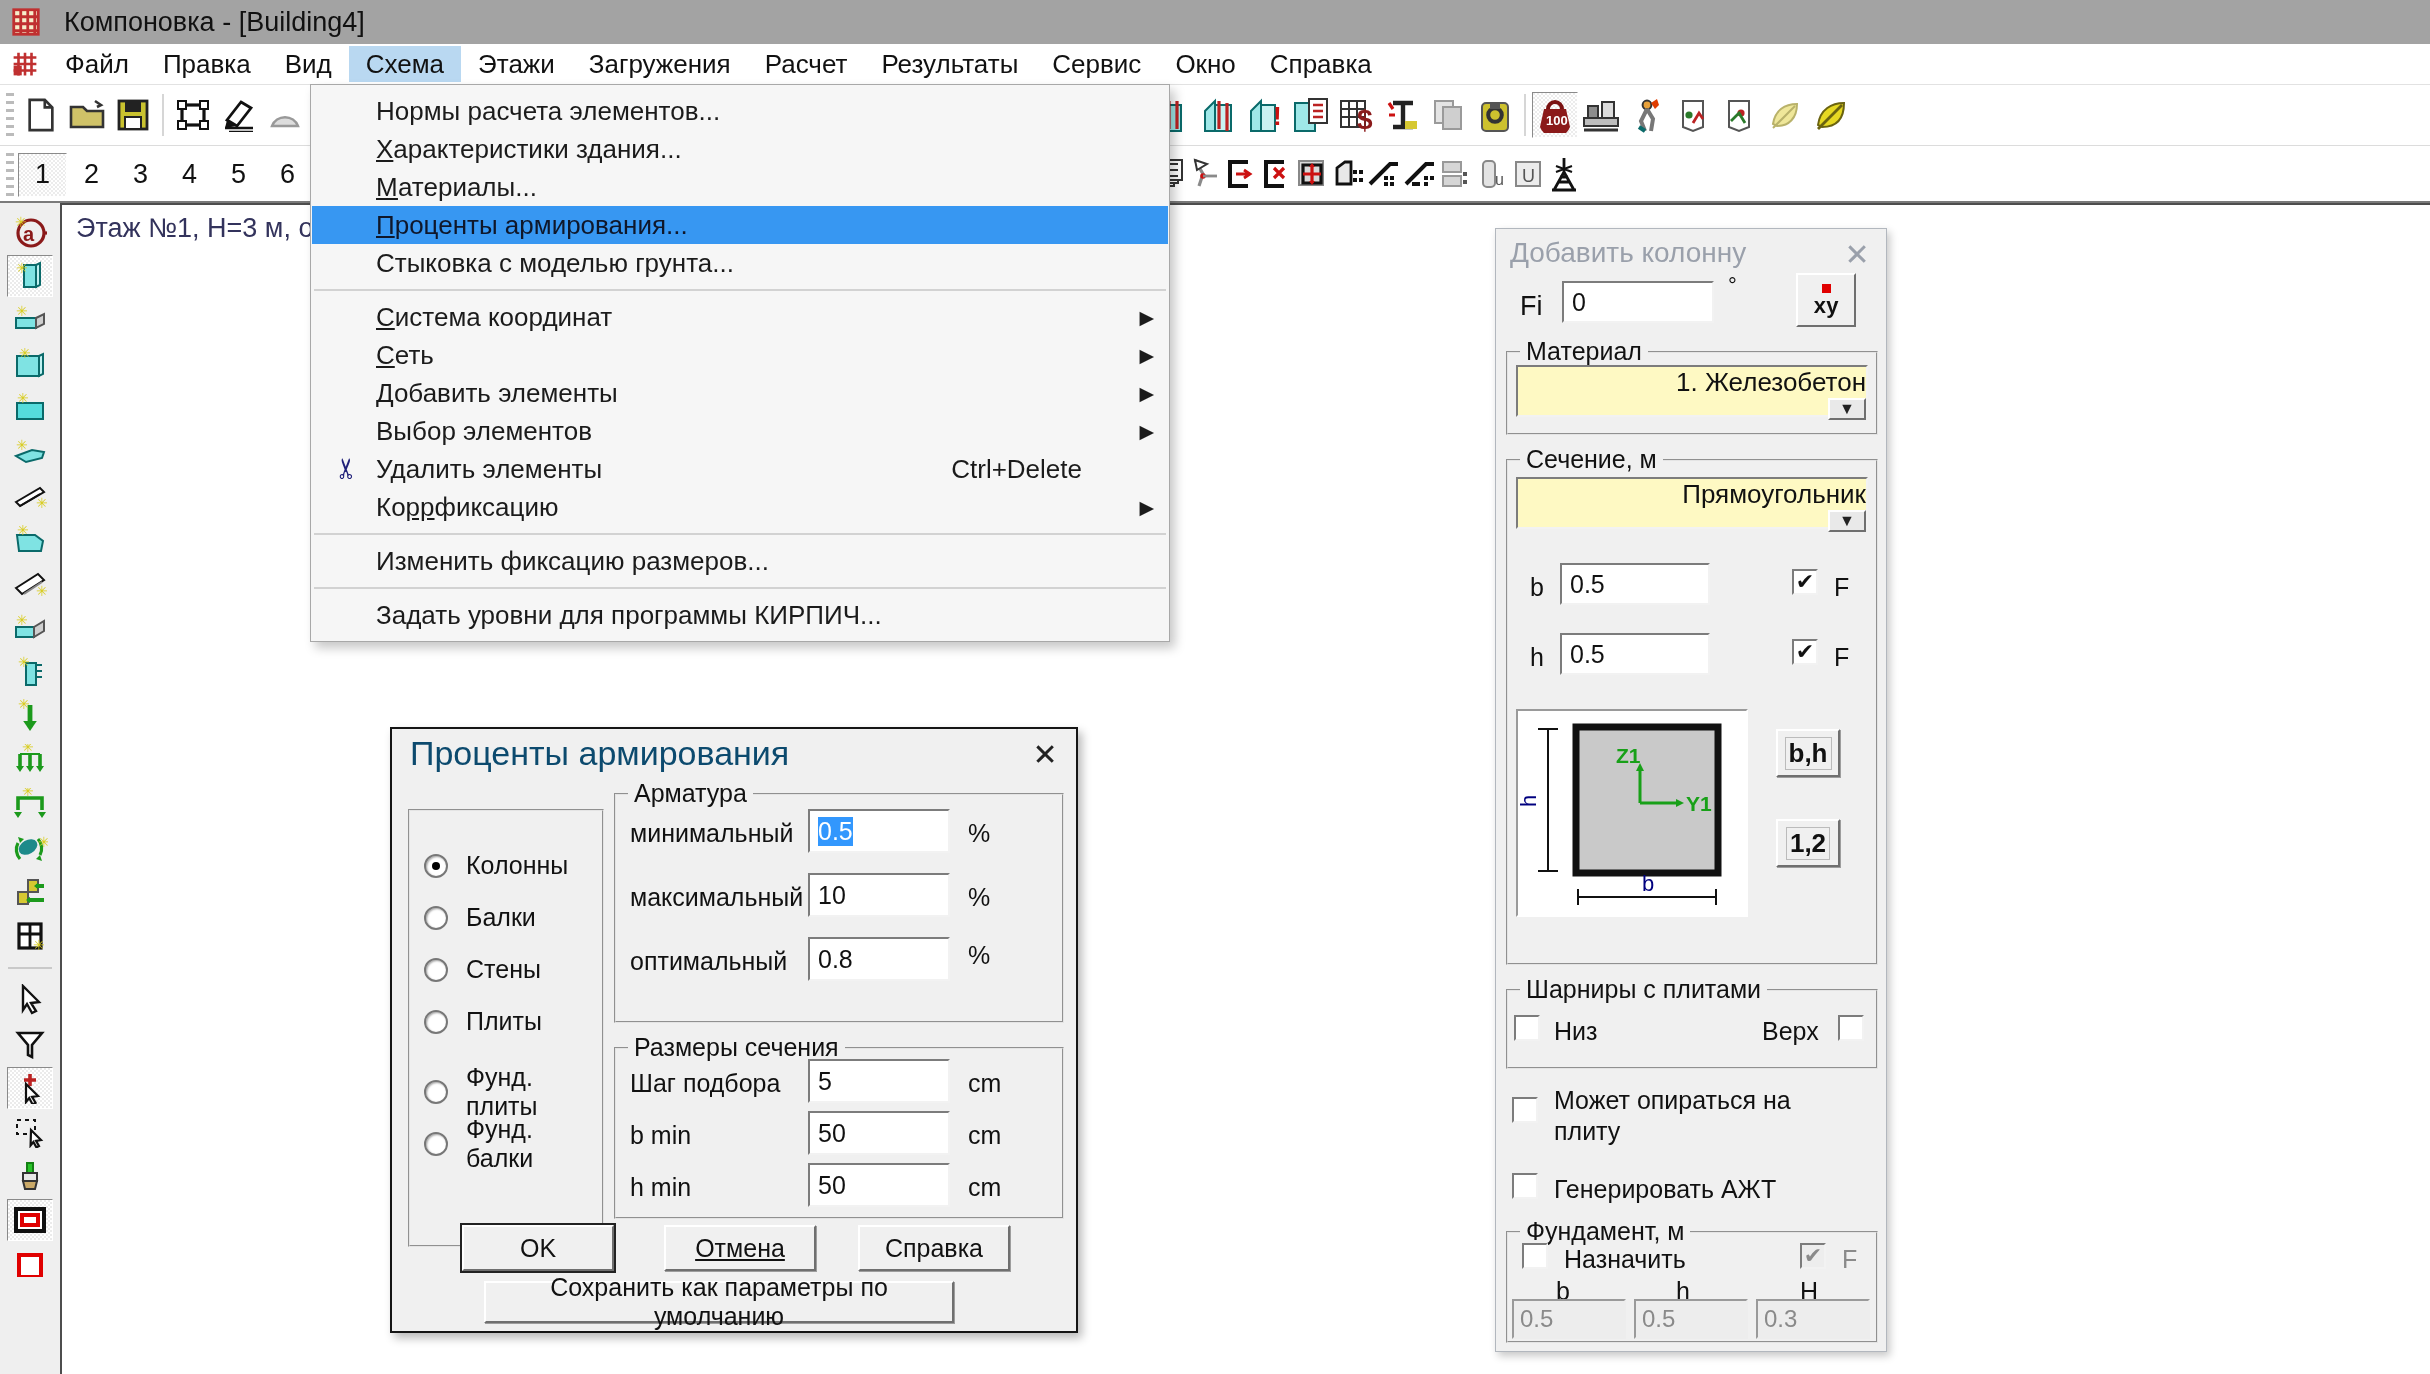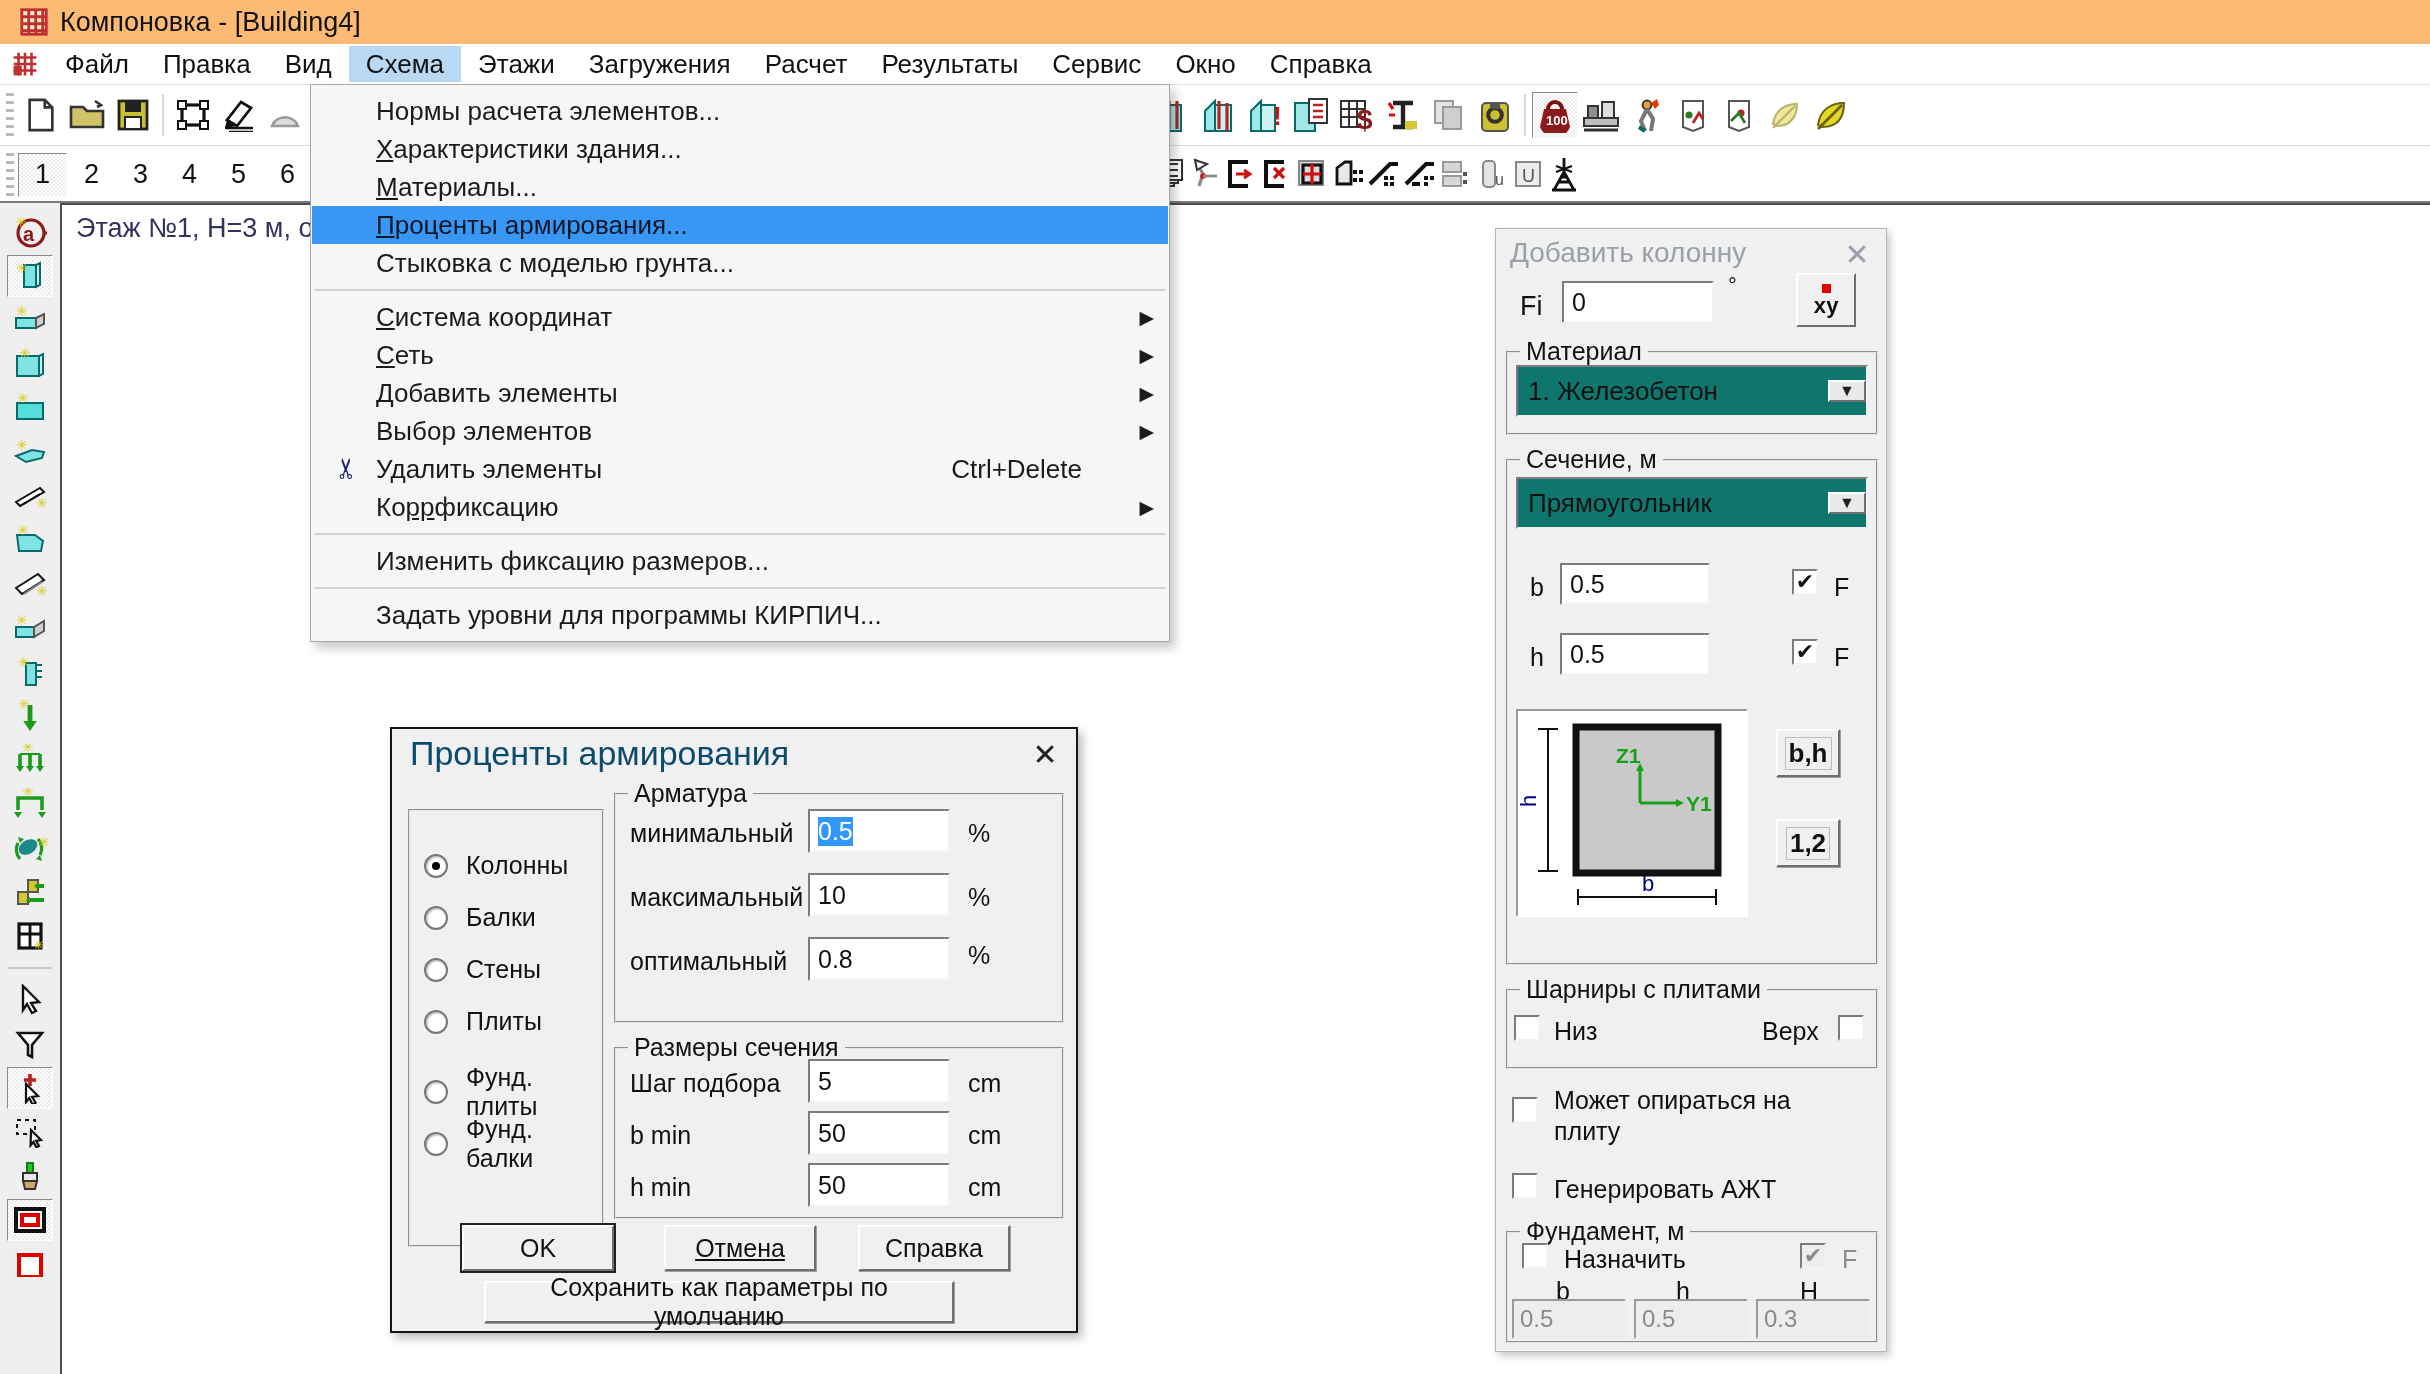--- a/index.html
+++ b/index.html
@@ -1,22 +1,22 @@
 <!DOCTYPE html>
 <html><head>
 <meta charset="utf-8">
 <style>
   * { margin:0; padding:0; box-sizing:border-box; }
   html,body { width:2430px; height:1374px; overflow:hidden; }
   body { font-family:"Liberation Sans","DejaVu Sans",sans-serif; background:#f0f0f0; color:#111; }
   .app { position:relative; width:2430px; height:1374px; background:#f0f0f0; }
 
   
-  .titlebar { position:absolute; left:0; top:0; width:2430px; height:44px; background:#fdba74;
-              display:flex; align-items:center; gap:12px; padding-left:20px; font-size:27px; }
+  .titlebar { position:absolute; left:0; top:0; width:2430px; height:44px; background:#a3a3a3;
+              display:flex; align-items:center; gap:24px; padding-left:12px; font-size:27px; }
   .menubar { position:absolute; left:0; top:44px; width:2430px; height:40px; background:#fff;
              display:flex; align-items:center; font-size:26px; }
   .menubar .appico { margin:0 10px 0 12px; }
   .mb { padding:3px 17px; height:36px; display:flex; align-items:center; }
   .mb.on { background:#b9d8f1; }
   .toolband { position:absolute; left:0; top:84px; width:2430px; height:119px; background:#fff;
               border-top:1px solid #e2e2e2; border-bottom:2px solid #7a7a7a; }
   .trow1 { position:absolute; left:0; top:0; width:2430px; height:61px; border-bottom:1px solid #dcdcdc;
            display:flex; align-items:center; }
   .trow2 { position:absolute; left:0; top:62px; width:2430px; height:55px; display:flex; align-items:center; }
@@ -68,21 +68,21 @@
   .cb.on .mark { display:block; }
   .cb.disabled { background:#ededed; color:#8a8a8a; }
   .radio { width:24px; height:24px; border-radius:50%; background:#fff; border:2px solid #777;
            box-shadow:inset 1px 1px 2px rgba(0,0,0,.35); position:relative; flex:0 0 auto; }
   .radio .mark { display:none; position:absolute; left:6px; top:6px; width:8px; height:8px; border-radius:50%; background:#000; }
   .radio.on .mark { display:block; }
   .btn { display:flex; align-items:center; justify-content:center; font-size:25px; color:#111;
          border:2px solid; border-color:#fff #6f6f6f #6f6f6f #fff; background:#f0f0f0;
          box-shadow:1px 1px 0 #9d9d9d; }
   .btn.default { outline:2px solid #222; }
-  .combo { display:flex; align-items:center; border:2px solid; border-color:#7c7c7c #f2f2f2 #f2f2f2 #7c7c7c; background:#0f766e; }
+  .combo { display:flex; align-items:flex-end; border:2px solid; border-color:#7c7c7c #f2f2f2 #f2f2f2 #7c7c7c; background:#fef9c3;flex-direction:column; }
   .combo .ctext { flex:1; display:flex; align-items:center; padding-left:10px; font-size:26px; }
   .combo .cbtn { width:38px; display:flex; align-items:center; justify-content:center;
                  border:2px solid; border-color:#fff #6f6f6f #6f6f6f #fff; background:#e9e9e9; font-size:16px; color:#222; }
   .txtsel { background:#3297fd; color:#fff; }
 
   
   .dialog { position:absolute; left:390px; top:727px; width:688px; height:606px; background:#f0f0f0;
             border:2px solid #151515; box-shadow:4px 5px 9px rgba(0,0,0,.28); z-index:30; }
   .dlg-title { position:absolute; left:0; top:0; width:100%; height:48px; display:flex; align-items:center;
                padding:0 18px; font-size:34px; color:#0c4a6e; }

